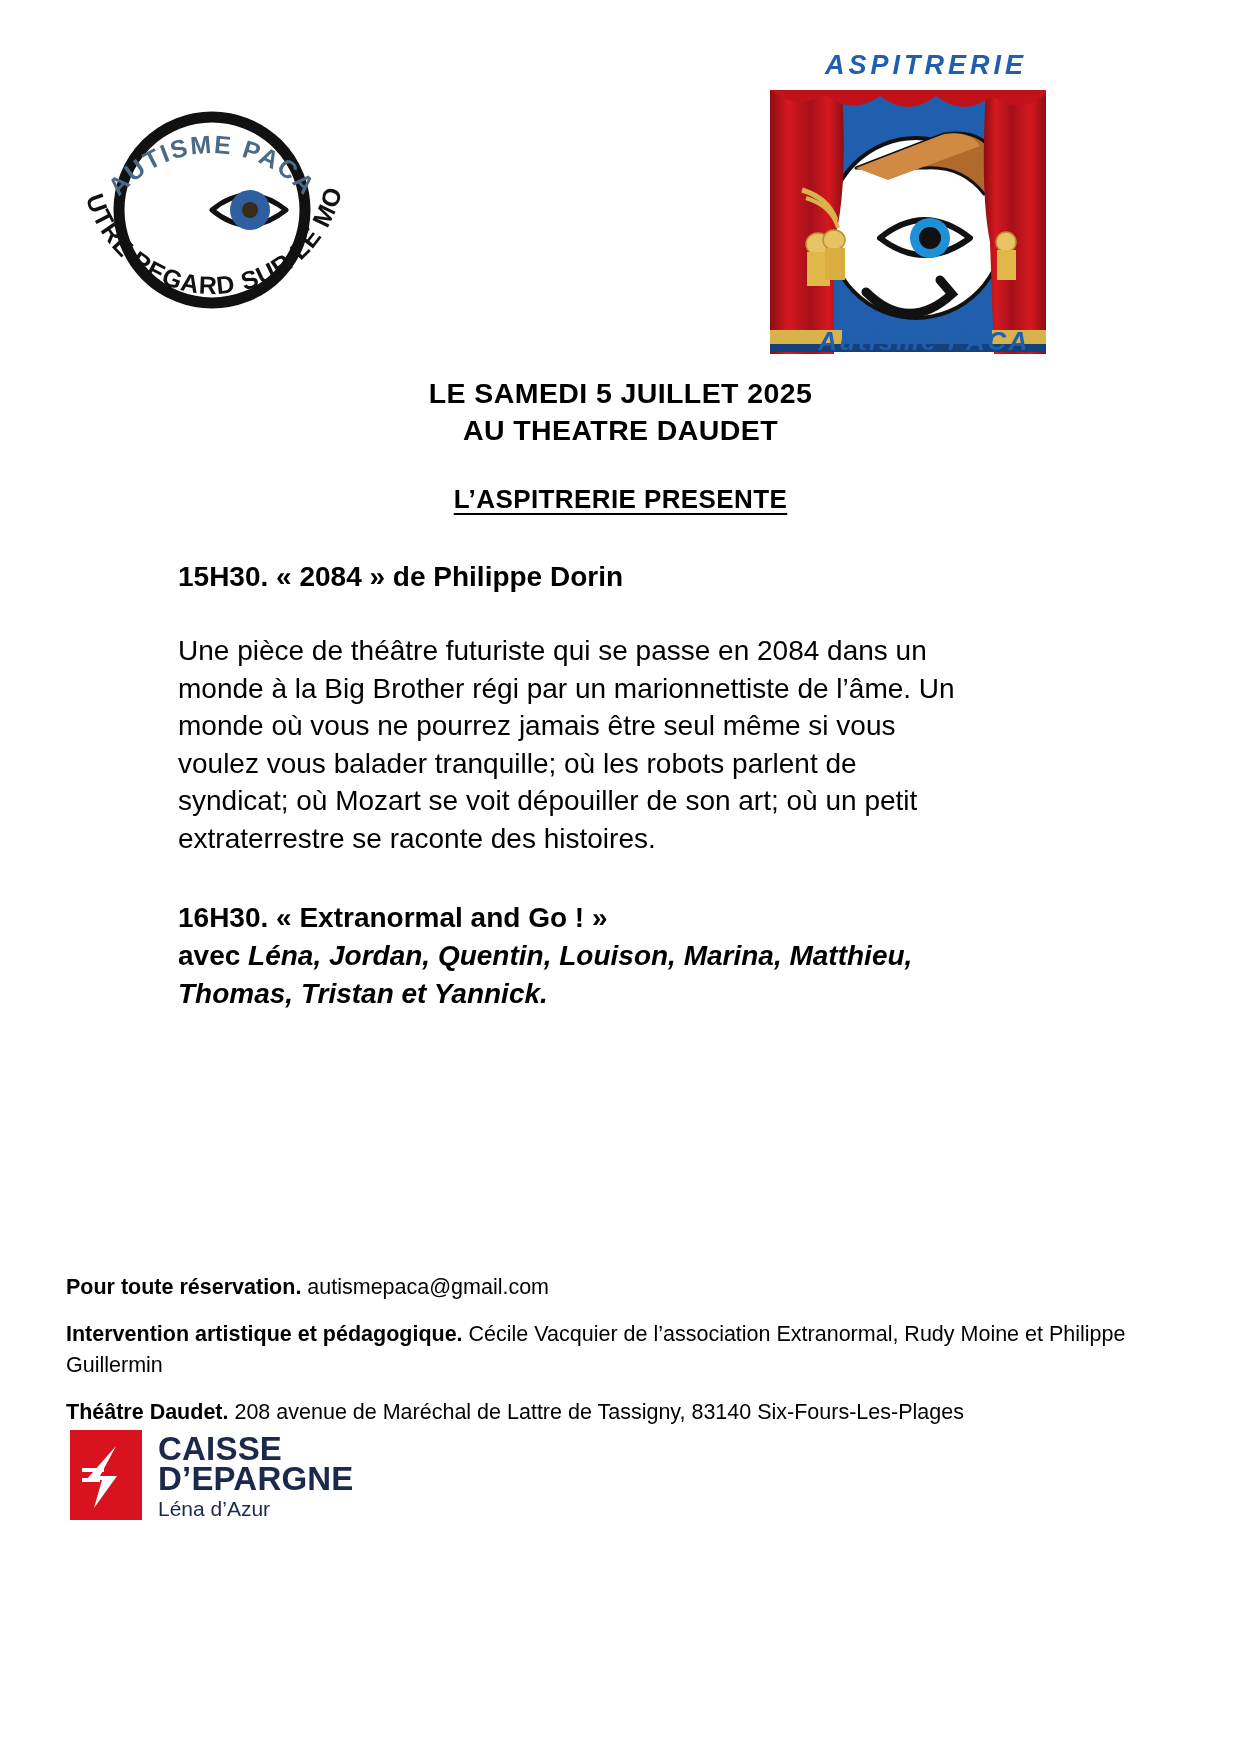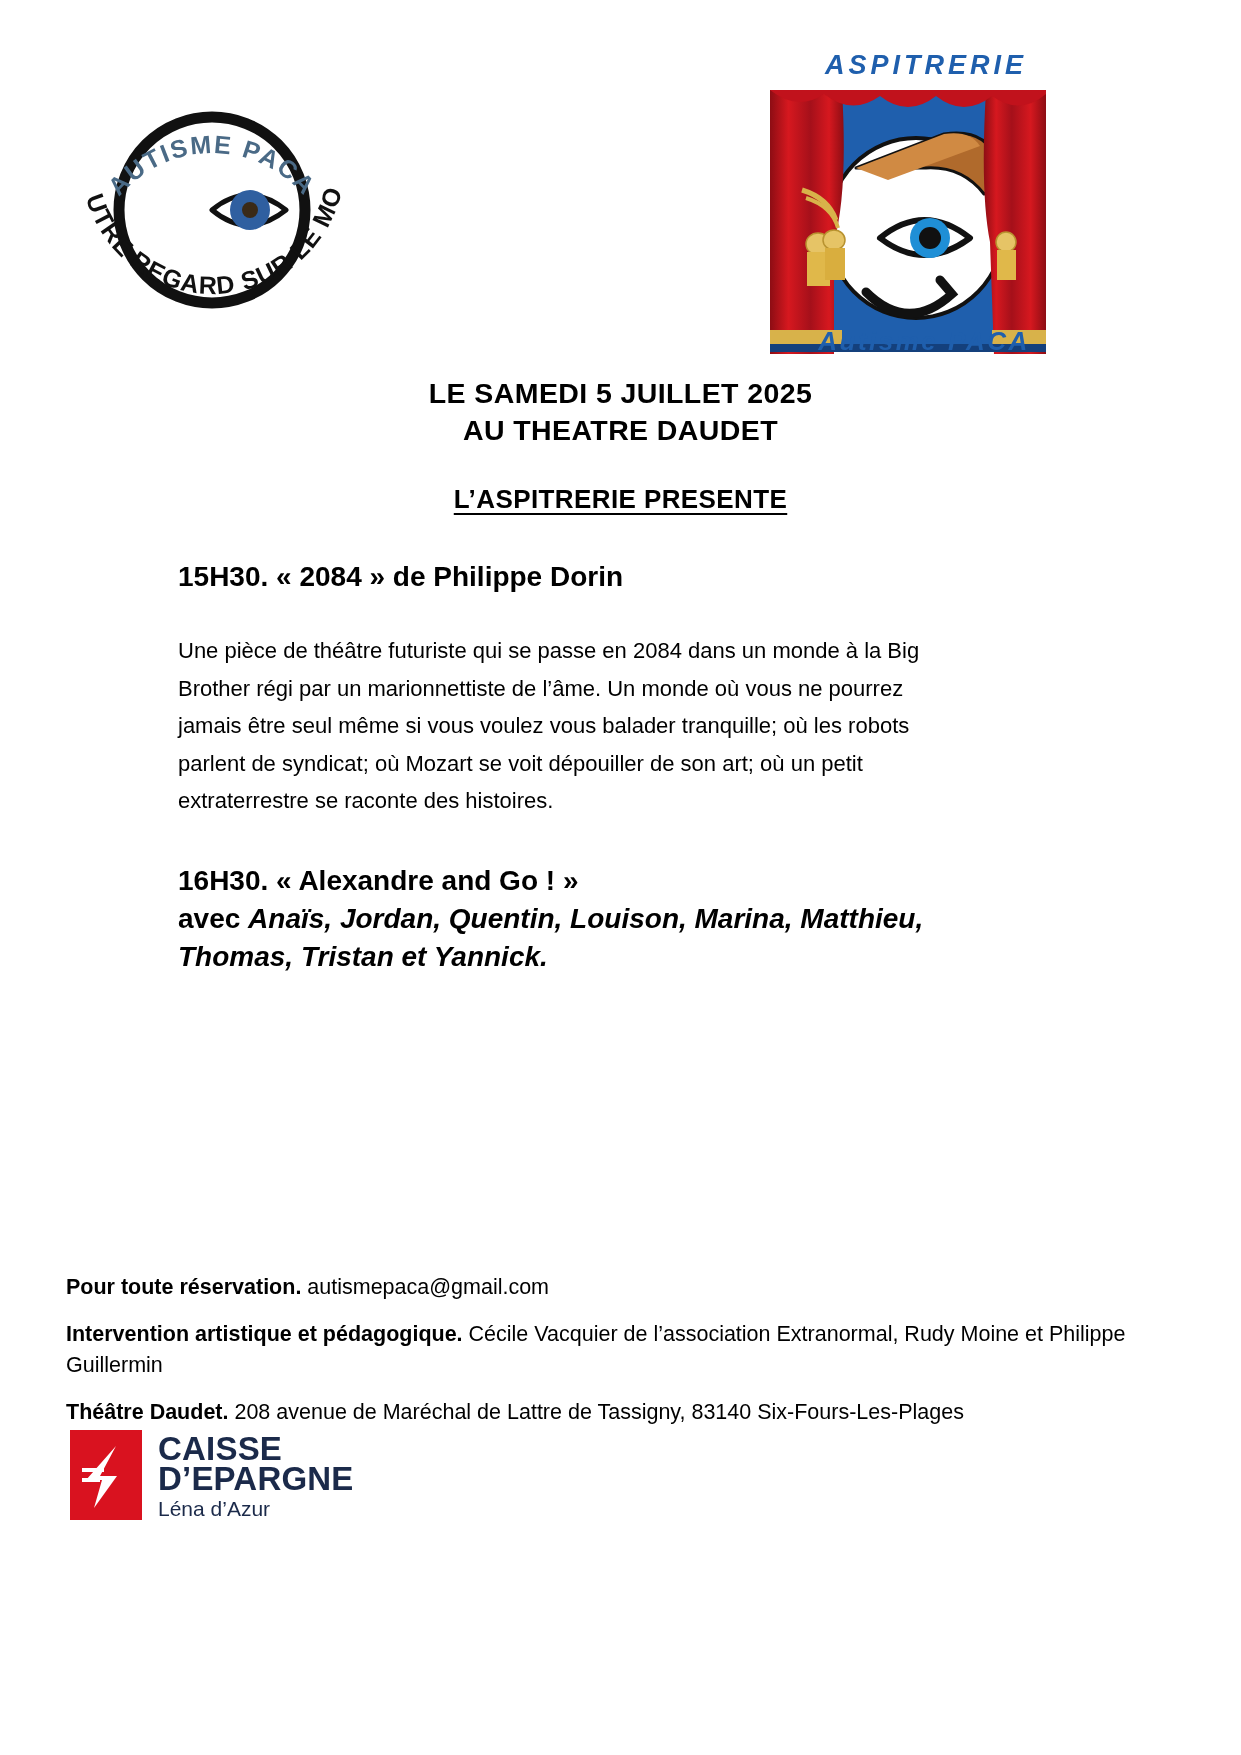--- a/index.html
+++ b/index.html
@@ -79,21 +79,21 @@
     font-size: 28px;
     font-weight: bold;
     line-height: 38px;
     margin: 0;
   }
   .show-cast em {
     font-style: italic;
     font-weight: bold;
   }
   .show-desc {
-    font-size: 22px;
+    font-size: 28px;
     font-weight: normal;
     line-height: 37.5px;
     margin: 0;
   }
   .gap-a { height: 36px; }
   .gap-b { height: 42px; }
   .gap-c { height: 37px; }
 
   
   .footer {
@@ -254,22 +254,22 @@
     <p class="show-title">15H30. « 2084 » de Philippe Dorin</p>
   </div>
 
   <div class="gap-a"></div>
 
   <p class="show-desc">Une pièce de théâtre futuriste qui se passe en 2084 dans un monde à la Big Brother régi par un marionnettiste de l’âme. Un monde où vous ne pourrez jamais être seul même si vous voulez vous balader tranquille; où les robots parlent de syndicat; où Mozart se voit dépouiller de son art; où un petit extraterrestre se raconte des histoires.</p>
 
   <div class="gap-b"></div>
 
   <div>
-    <p class="show-title">16H30. « Alexandre and Go ! »</p>
-    <p class="show-cast"><span>avec </span><em>Anaïs, Jordan, Quentin, Louison, Marina, Matthieu, Thomas, Tristan et Yannick.</em></p>
+    <p class="show-title">16H30. « Extranormal and Go ! »</p>
+    <p class="show-cast"><span>avec </span><em>Léna, Jordan, Quentin, Louison, Marina, Matthieu, Thomas, Tristan et Yannick.</em></p>
   </div>
 
   <div class="gap-c"></div>
 
 </div>
 
 <div class="footer">
   <p class="foot-para"><b>Pour toute réservation.</b><span> autismepaca@gmail.com</span></p>
   <p class="foot-para"><b>Intervention artistique et pédagogique.</b><span> Cécile Vacquier de l’association Extranormal, Rudy Moine et Philippe Guillermin</span></p>
   <p class="foot-para"><b>Théâtre Daudet.</b><span> 208 avenue de Maréchal de Lattre de Tassigny, 83140 Six-Fours-Les-Plages</span></p>

